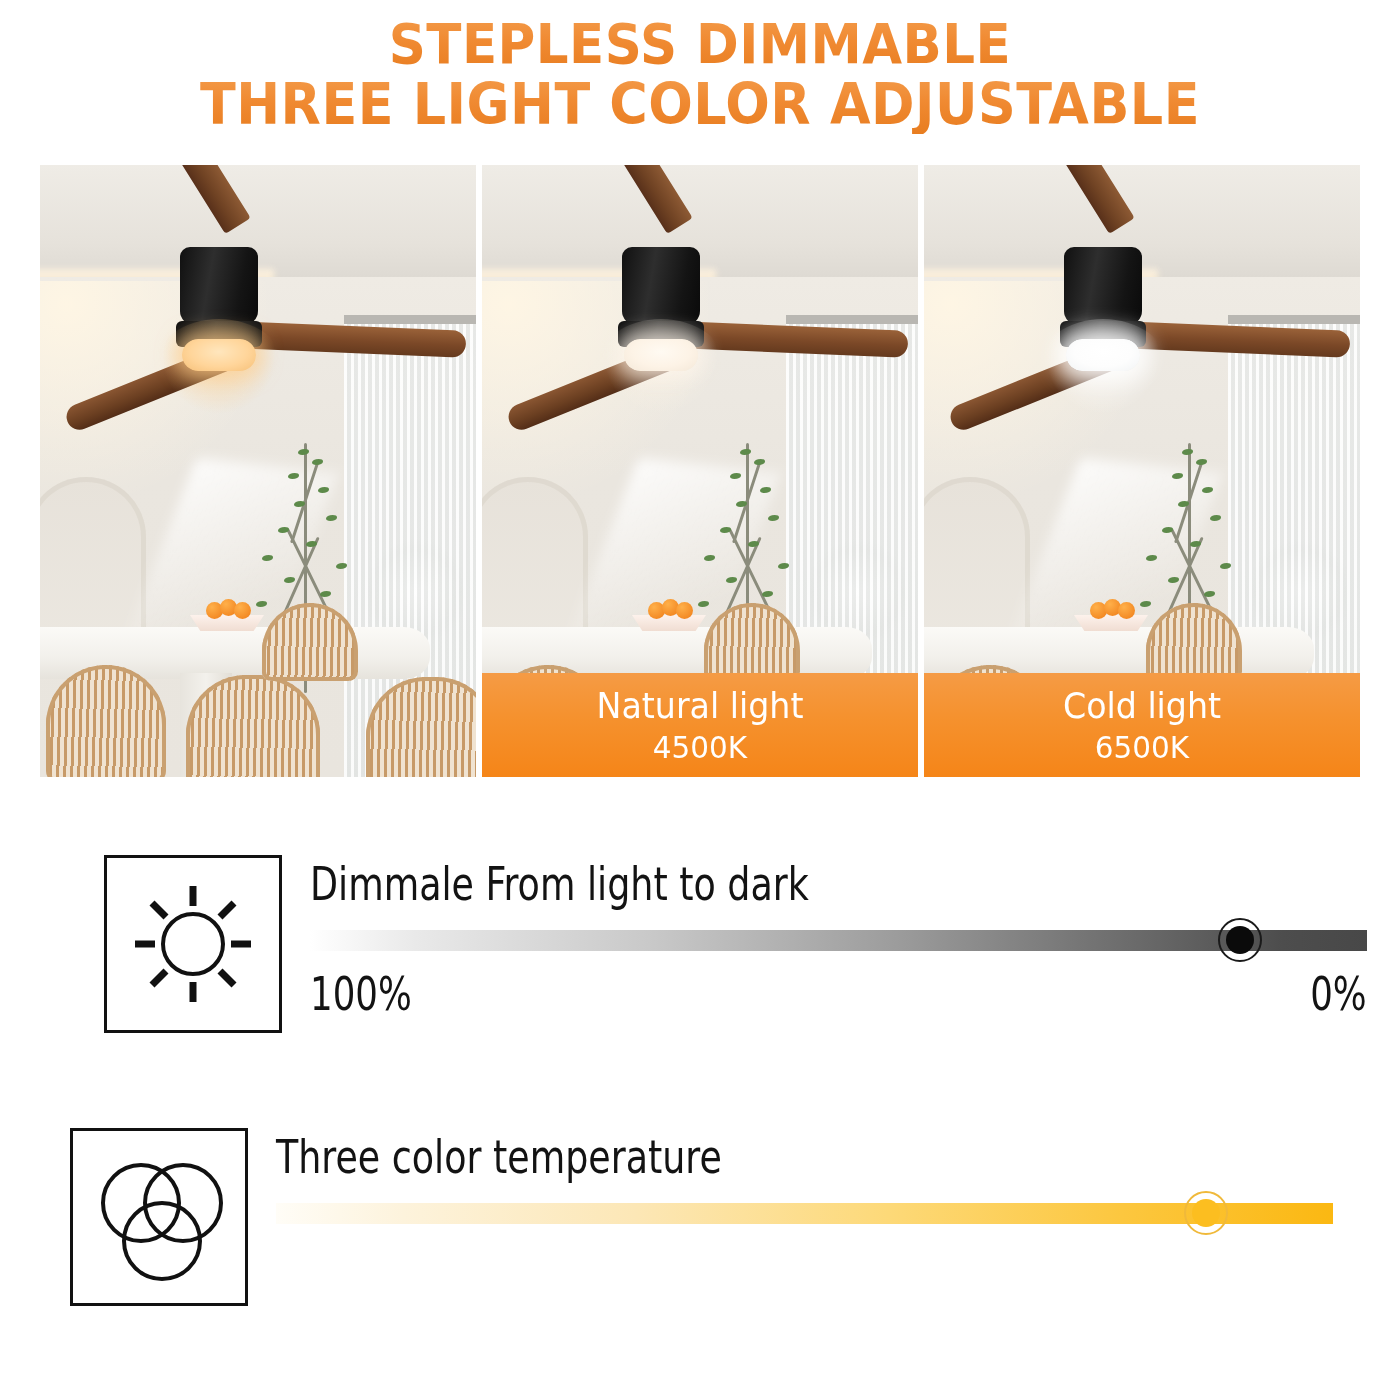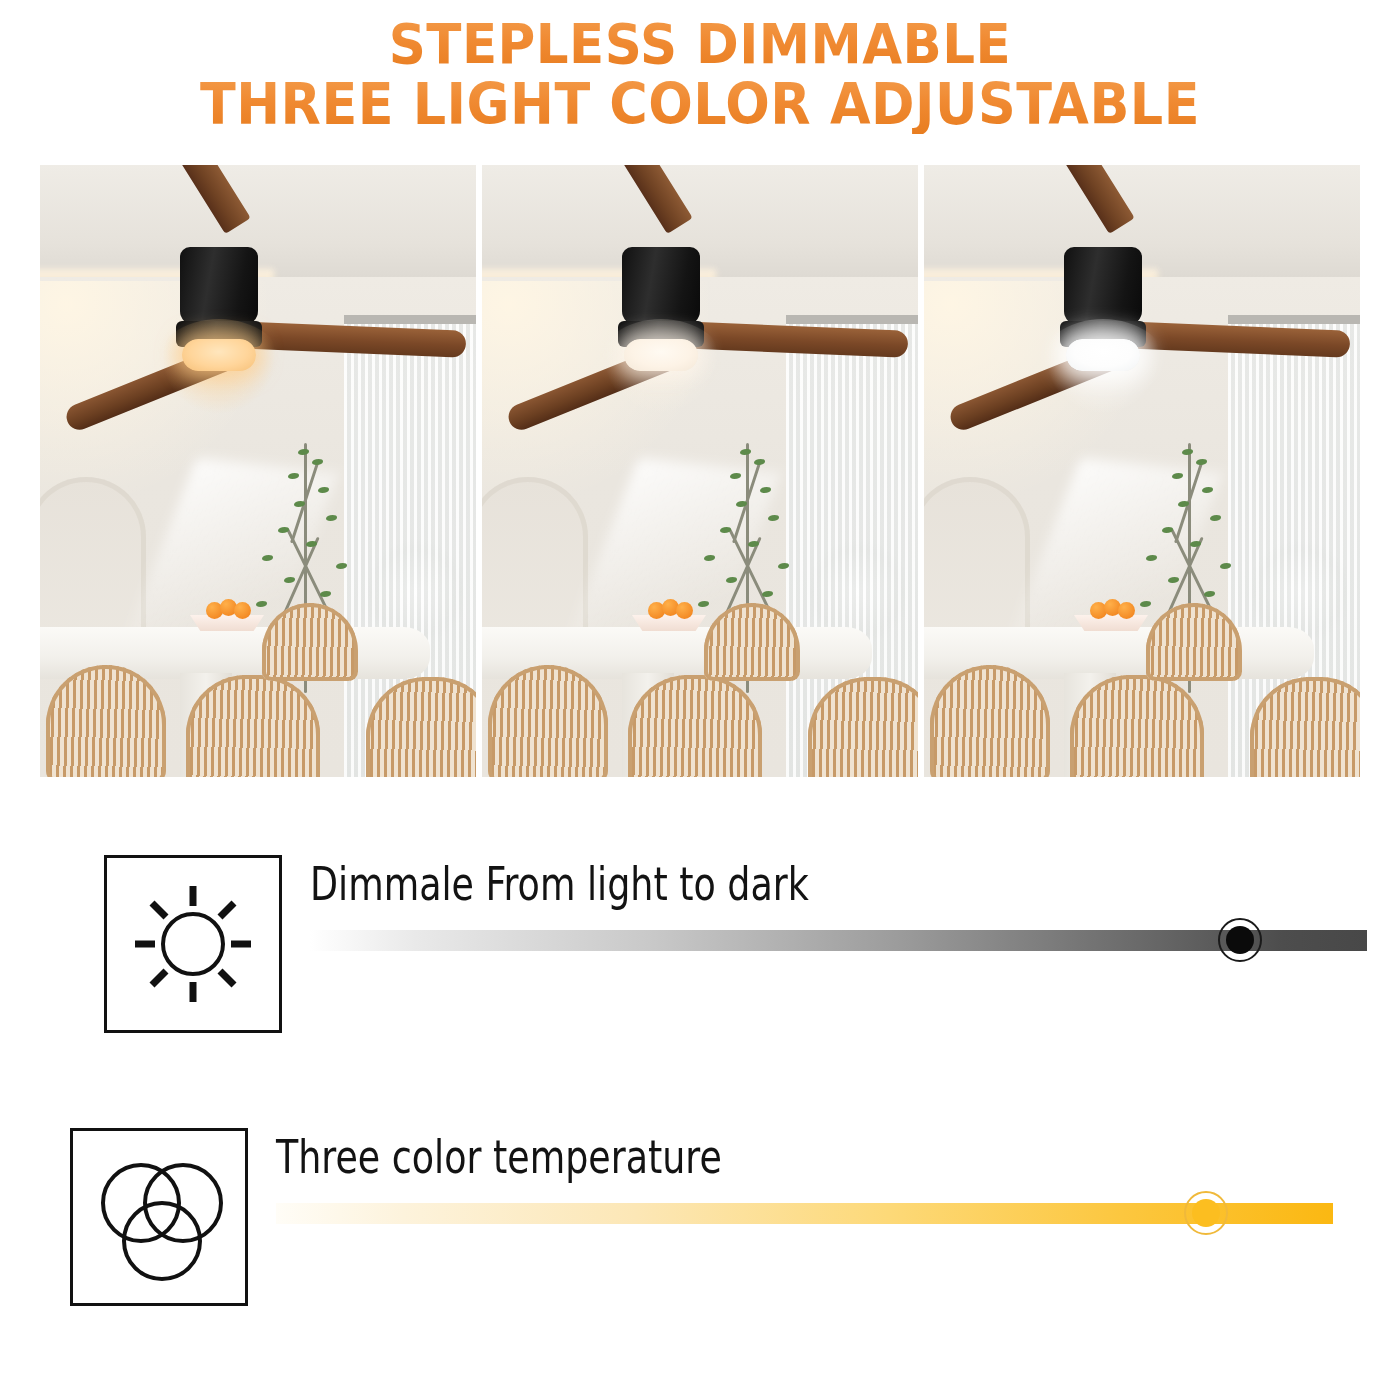--- a/index.html
+++ b/index.html
@@ -526,20 +526,24 @@
         <div class="blade blade-downleft"></div>
         <div class="motor"></div>
         <div class="motor-ring"></div>
         <div class="led">
           <div class="led-glow" style="background:radial-gradient(circle at 50% 40%, rgba(255,245,230,0.55), rgba(255,245,230,0) 65%);"></div>
           <div class="led-face" style="background:radial-gradient(ellipse at 50% 40%, #fffaf2 0%, #fdf3e6 55%, #f4e8d8 100%); box-shadow:0 0 18px 8px rgba(255,247,236,0.6);"></div>
         </div>
       </div>
     </div>
 
+    <div class="caption">
+      <div class="caption-name">Natural light</div>
+      <div class="caption-k">4500K</div>
+    </div>
   </div>
 
   <div class="panel">
     <div class="scene">
       <div class="ceiling"></div>
       <div class="cove"></div>
       <div class="wall"></div>
       <div class="wall-light"></div>
       <div class="arch"></div>
       <div class="sun-patch"></div>
@@ -602,20 +606,24 @@
         <div class="blade blade-downleft"></div>
         <div class="motor"></div>
         <div class="motor-ring"></div>
         <div class="led">
           <div class="led-glow" style="background:radial-gradient(circle at 50% 40%, rgba(255,255,255,0.7), rgba(255,255,255,0) 65%);"></div>
           <div class="led-face" style="background:radial-gradient(ellipse at 50% 40%, #ffffff 0%, #fdfdfd 55%, #f2f4f5 100%); box-shadow:0 0 20px 10px rgba(255,255,255,0.75);"></div>
         </div>
       </div>
     </div>
 
+    <div class="caption">
+      <div class="caption-name">Cold light</div>
+      <div class="caption-k">6500K</div>
+    </div>
   </div>
 </div>
 
 <div class="feature feature-1">
   <div class="icon-box">
     <svg width="172" height="172" viewBox="0 0 172 172" aria-hidden="true">
       <circle cx="86" cy="86" r="30" fill="none" stroke="#111111" stroke-width="4"></circle>
       <g stroke="#111111" stroke-width="7" stroke-linecap="butt">
         <line x1="86" y1="28" x2="86" y2="48"></line>
         <line x1="86" y1="124" x2="86" y2="144"></line>
@@ -632,20 +640,24 @@
   <div class="feature-body">
     <div class="feature-title">Dimmale From light to dark</div>
 
     <div class="slider">
       <div class="slider-track track-dim"></div>
       <div class="slider-handle handle-dim" style="left:calc(88% - 22px);">
         <div class="knob"></div>
       </div>
     </div>
 
+    <div class="scale-row">
+      <div class="scale-label scale-left">100%</div>
+      <div class="scale-label scale-right">0%</div>
+    </div>
   </div>
 </div>
 
 <div class="feature feature-2">
   <div class="icon-box">
     <svg width="172" height="172" viewBox="0 0 172 172" aria-hidden="true">
       <g fill="none" stroke="#111111" stroke-width="4">
         <circle cx="68" cy="72" r="38"></circle>
         <circle cx="110" cy="72" r="38"></circle>
         <circle cx="89" cy="110" r="38"></circle>

